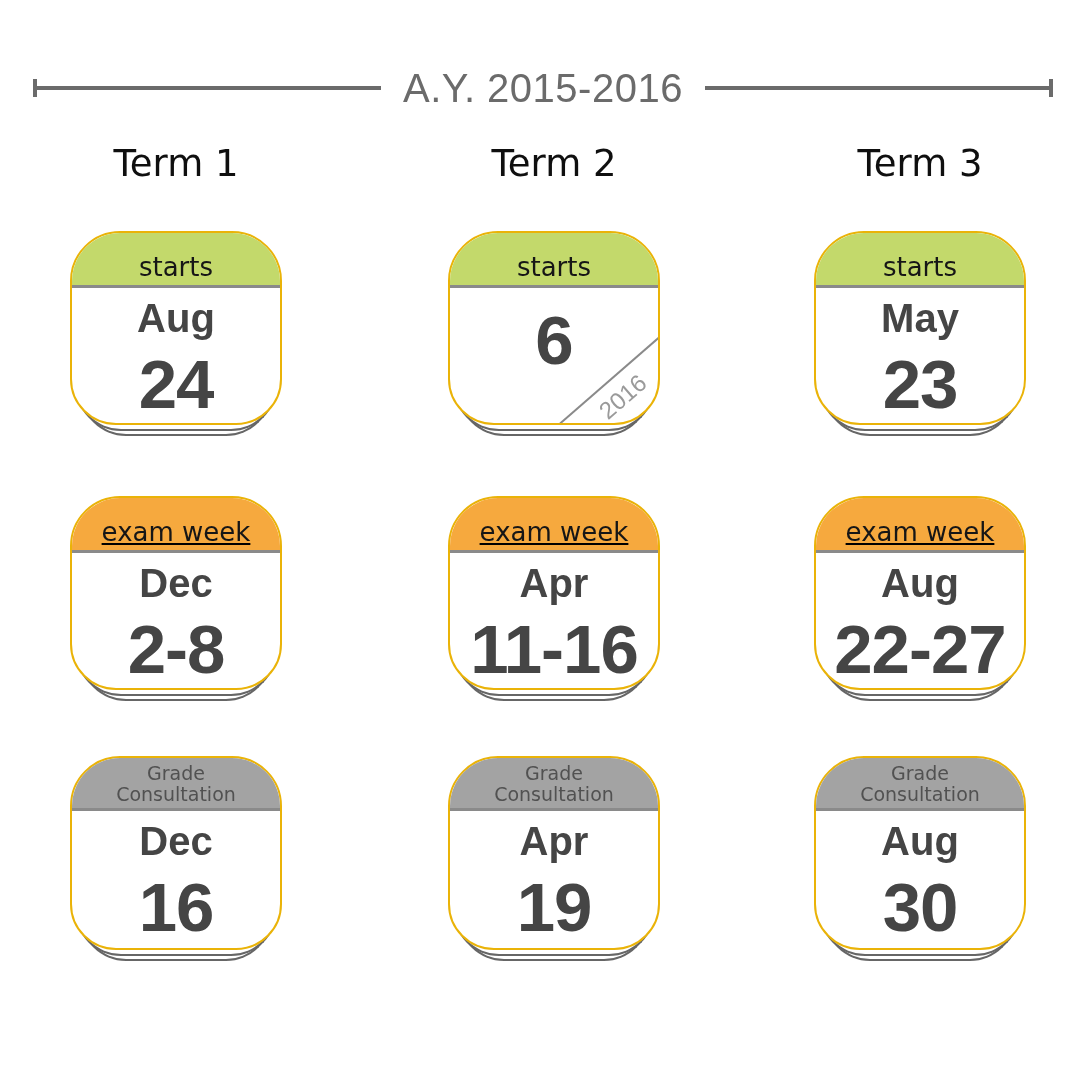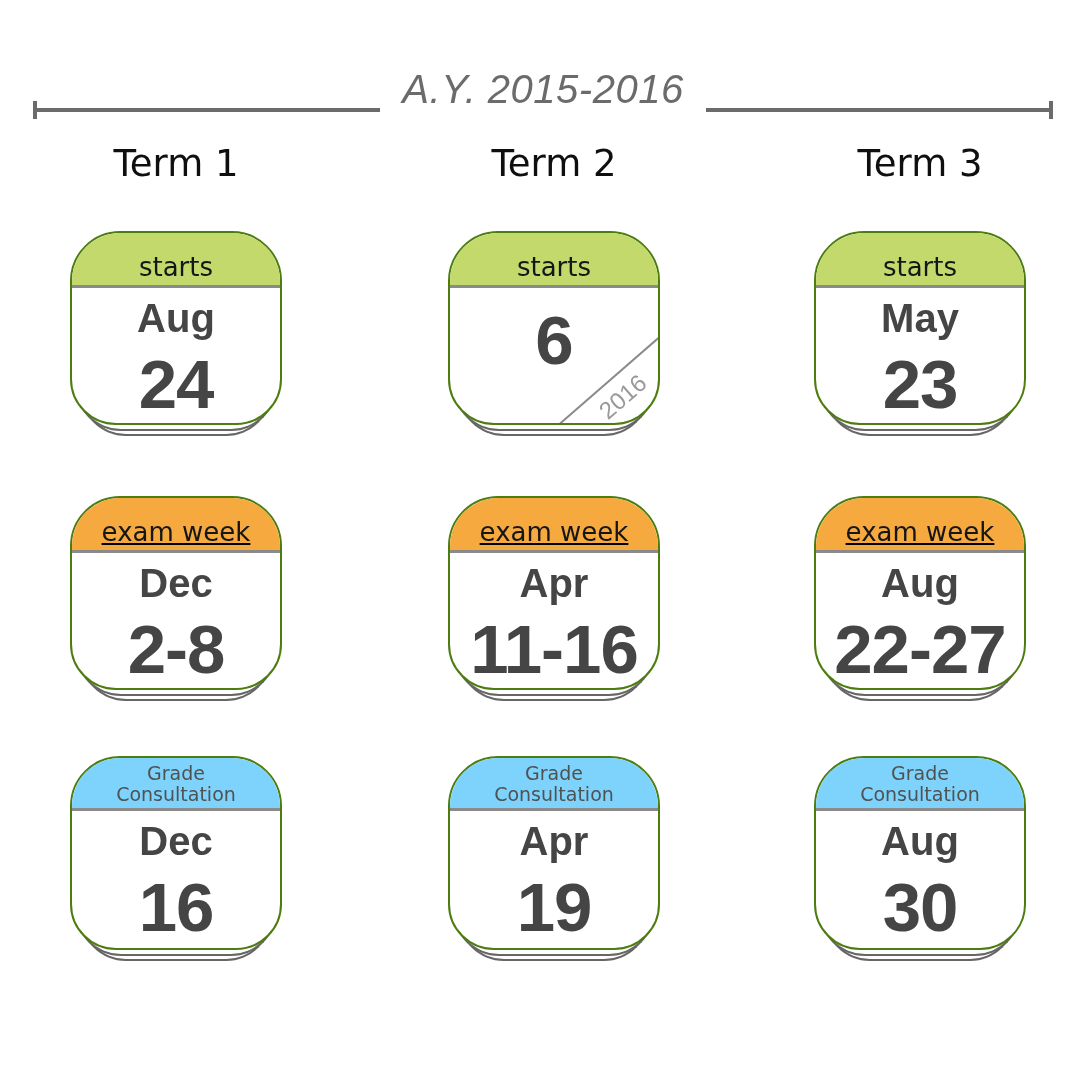--- a/index.html
+++ b/index.html
@@ -3,21 +3,21 @@
 <meta charset="utf-8">
 <style>
   html,body { margin:0; padding:0; background:#fff; }
   .page {
     position:relative; width:1087px; height:1087px; background:#ffffff;
     font-family:"Liberation Sans", sans-serif; overflow:hidden;
   }
 
   
   .divider { position:absolute; top:64px; left:33px; right:34px; height:48px;
-             display:flex; align-items:flex-end;font-style:italic; }
+             display:flex; align-items:center; }
   .divider .line { flex:1; height:4px; background:#6b6b6b; position:relative; }
   .divider .line.left::before,
   .divider .line.right::after {
     content:''; position:absolute; top:-7px; width:4px; height:18px; background:#6b6b6b;
   }
   .divider .line.left::before { left:0; }
   .divider .line.right::after { right:0; }
   .page-title { margin:0 22px; font-size:40px; font-weight:400; color:#6b6b6b;
                 white-space:nowrap; letter-spacing:0.5px; }
 
@@ -26,35 +26,35 @@
   .term-title { height:48px; padding-top:2px; text-align:center; font-family:"DejaVu Sans", sans-serif;
                 font-size:37px; color:#0f0f0f; }
 
   
   .card-wrap { position:relative; height:194px; }
   .card-wrap.row1 { margin-top:41px; }
   .card-wrap.row2 { margin-top:71px; }
   .card-wrap.row3 { margin-top:66px; }
 
   .card { position:relative; z-index:2; box-sizing:border-box; height:194px;
-          background:#fff; border:2px solid #4d7c0f;
+          background:#fff; border:2px solid #eab308;
           border-radius:50px 50px 46px 46px; overflow:hidden;
           display:flex; flex-direction:column; }
 
   .curl { position:absolute; box-sizing:border-box; left:5px; right:5px; height:60px;
           border:2px solid #666; border-top:none; border-radius:0 0 46px 46px; background:#fff; }
   .curl1 { bottom:-6px; z-index:1; }
   .curl2 { bottom:-11px; left:10px; right:10px; z-index:0; }
 
   .card-header { height:47px; flex:none; border-bottom:3px solid #8a8a8a;
                  display:flex; align-items:flex-end; justify-content:center;
                  padding-bottom:5px; }
   .card-header.green  { background:#c3d96b; }
   .card-header.orange { background:#f6a93e;text-decoration:underline; }
-  .card-header.plain  { background:#7dd3fc; flex-direction:column; align-items:center;
+  .card-header.plain  { background:#a3a3a3; flex-direction:column; align-items:center;
                         justify-content:flex-end; padding-bottom:3px; }
   .header-label { font-family:"DejaVu Sans", sans-serif; font-size:26px;
                   color:#161616; line-height:1; }
   .grade-line { font-family:"DejaVu Sans", sans-serif; font-size:19px;
                 color:#515151; line-height:21px; }
 
   .card-body { flex:1; text-align:center; padding-top:8px; }
   .month { font-weight:700; font-size:40px; line-height:1.1; color:#454545; }
   .day   { font-weight:700; font-size:69px; line-height:0.95; color:#454545;
            letter-spacing:-1px; margin-top:12px; white-space:nowrap; }

